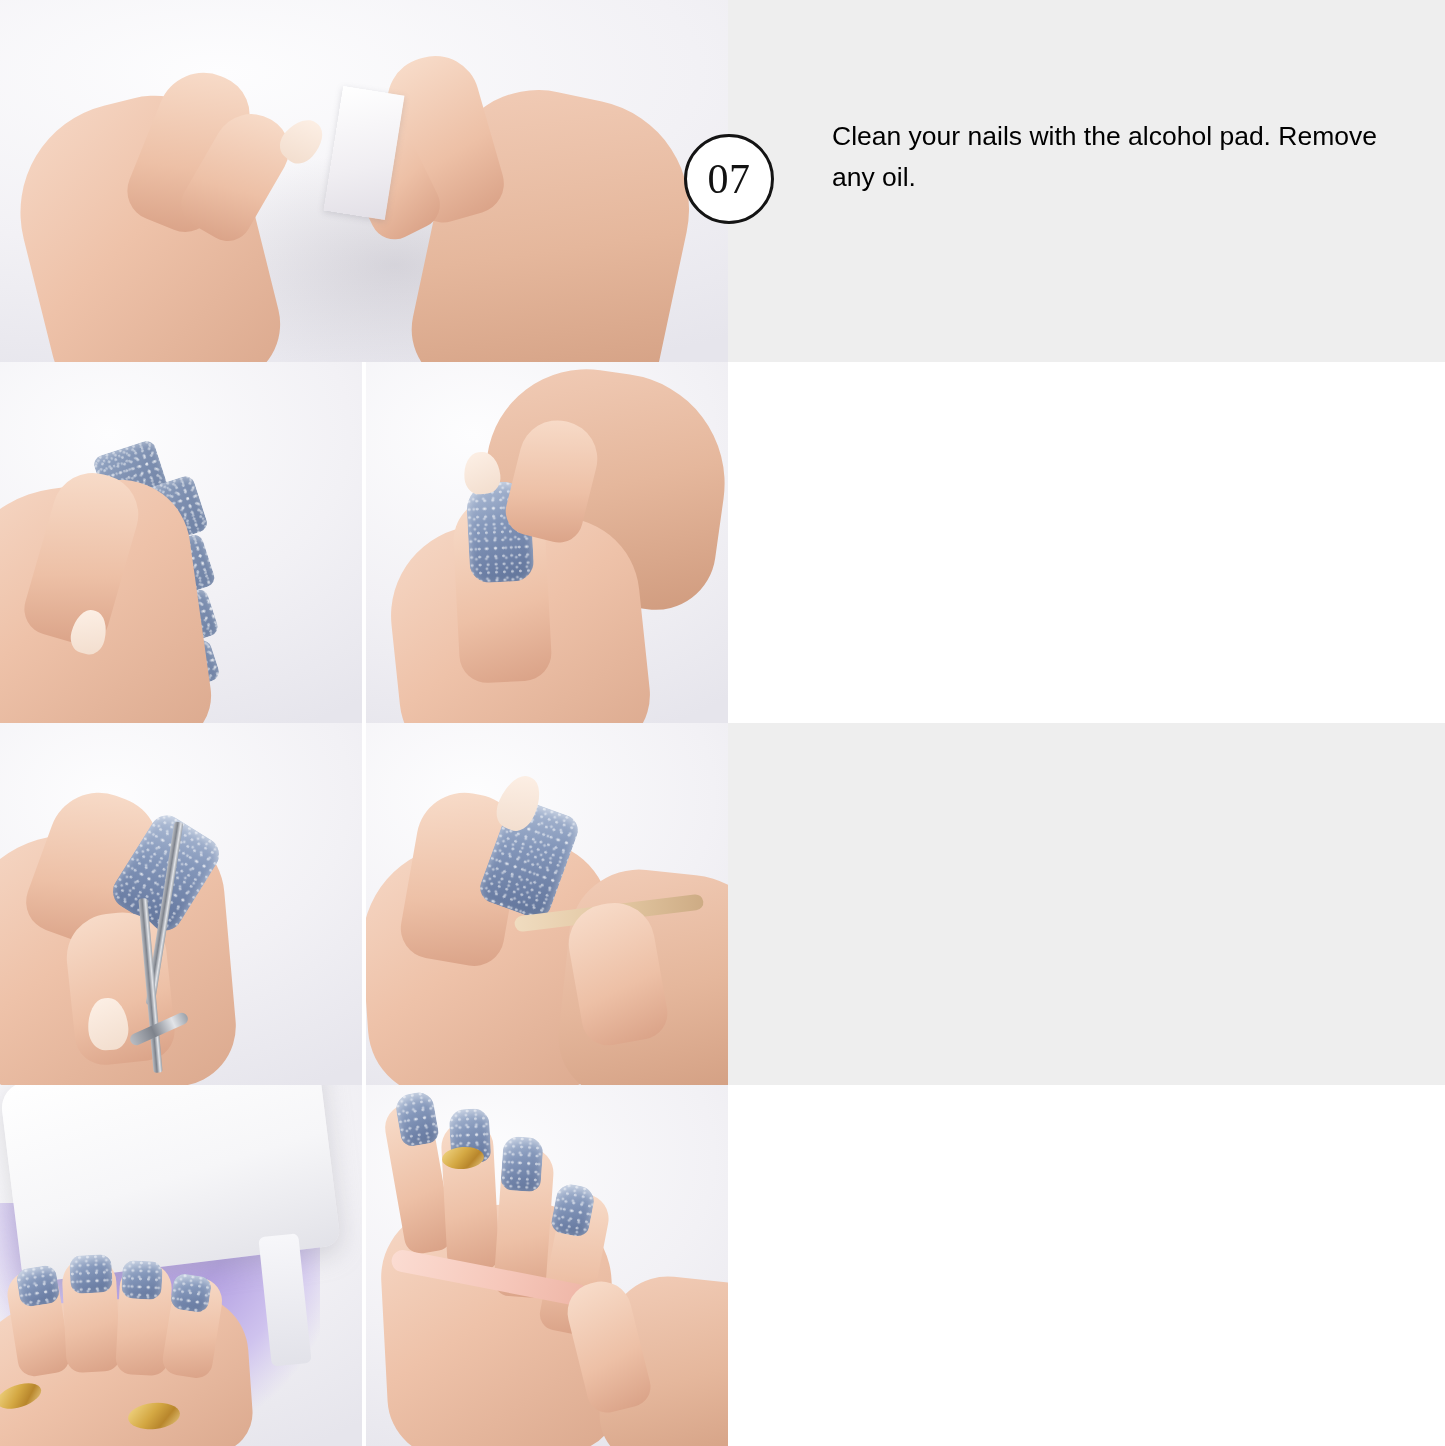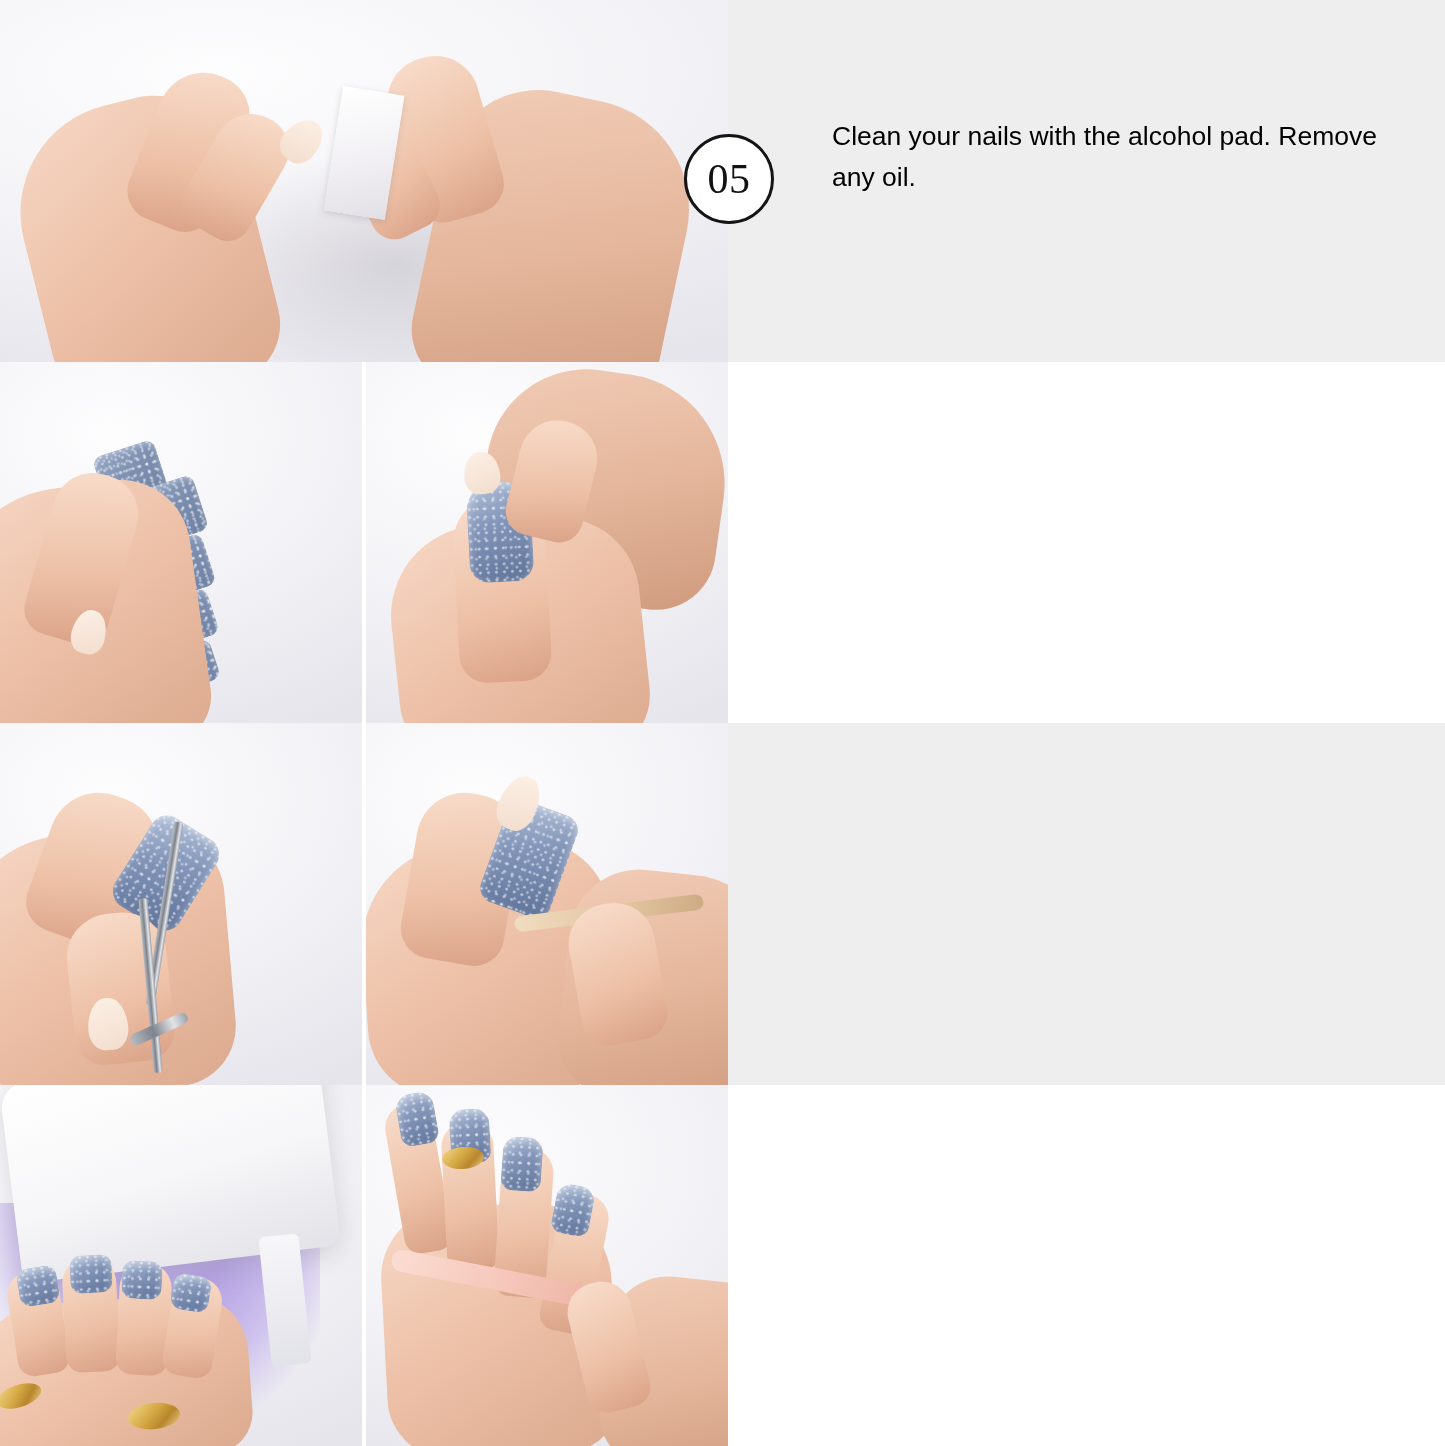--- a/index.html
+++ b/index.html
@@ -110,21 +110,21 @@
 
         <div class="hand b" style="left:430px;top:95px;width:250px;height:310px;border-radius:95px 110px 70px 60px;transform:rotate(12deg);"></div>
         <div class="finger" style="left:398px;top:55px;width:92px;height:165px;border-radius:44px 44px 30px 30px;transform:rotate(-16deg);"></div>
         <div class="finger" style="left:352px;top:112px;width:72px;height:126px;border-radius:36px 36px 24px 24px;transform:rotate(-26deg);"></div>
 
         <div style="position:absolute;left:333px;top:90px;width:62px;height:126px;background:linear-gradient(160deg,#ffffff,#f0eef2 60%,#e2dfe6);transform:rotate(9deg);box-shadow:0 2px 6px rgba(120,118,130,.25);"></div>
       </div>
     </div>
     <div class="text-panel"></div>
     <div class="badge" style="left:684px;top:134px;">
-      <span>05</span>
+      <span>07</span>
     </div>
     <div class="copy" style="top:116px;">
       <p class="step-desc">Clean your nails with the alcohol pad. Remove any oil.</p>
     </div>
   </div>
 
   <div class="step-row plain">
     <div class="media-col split">
       <div class="photo">
         <div class="bg-wall"></div>

